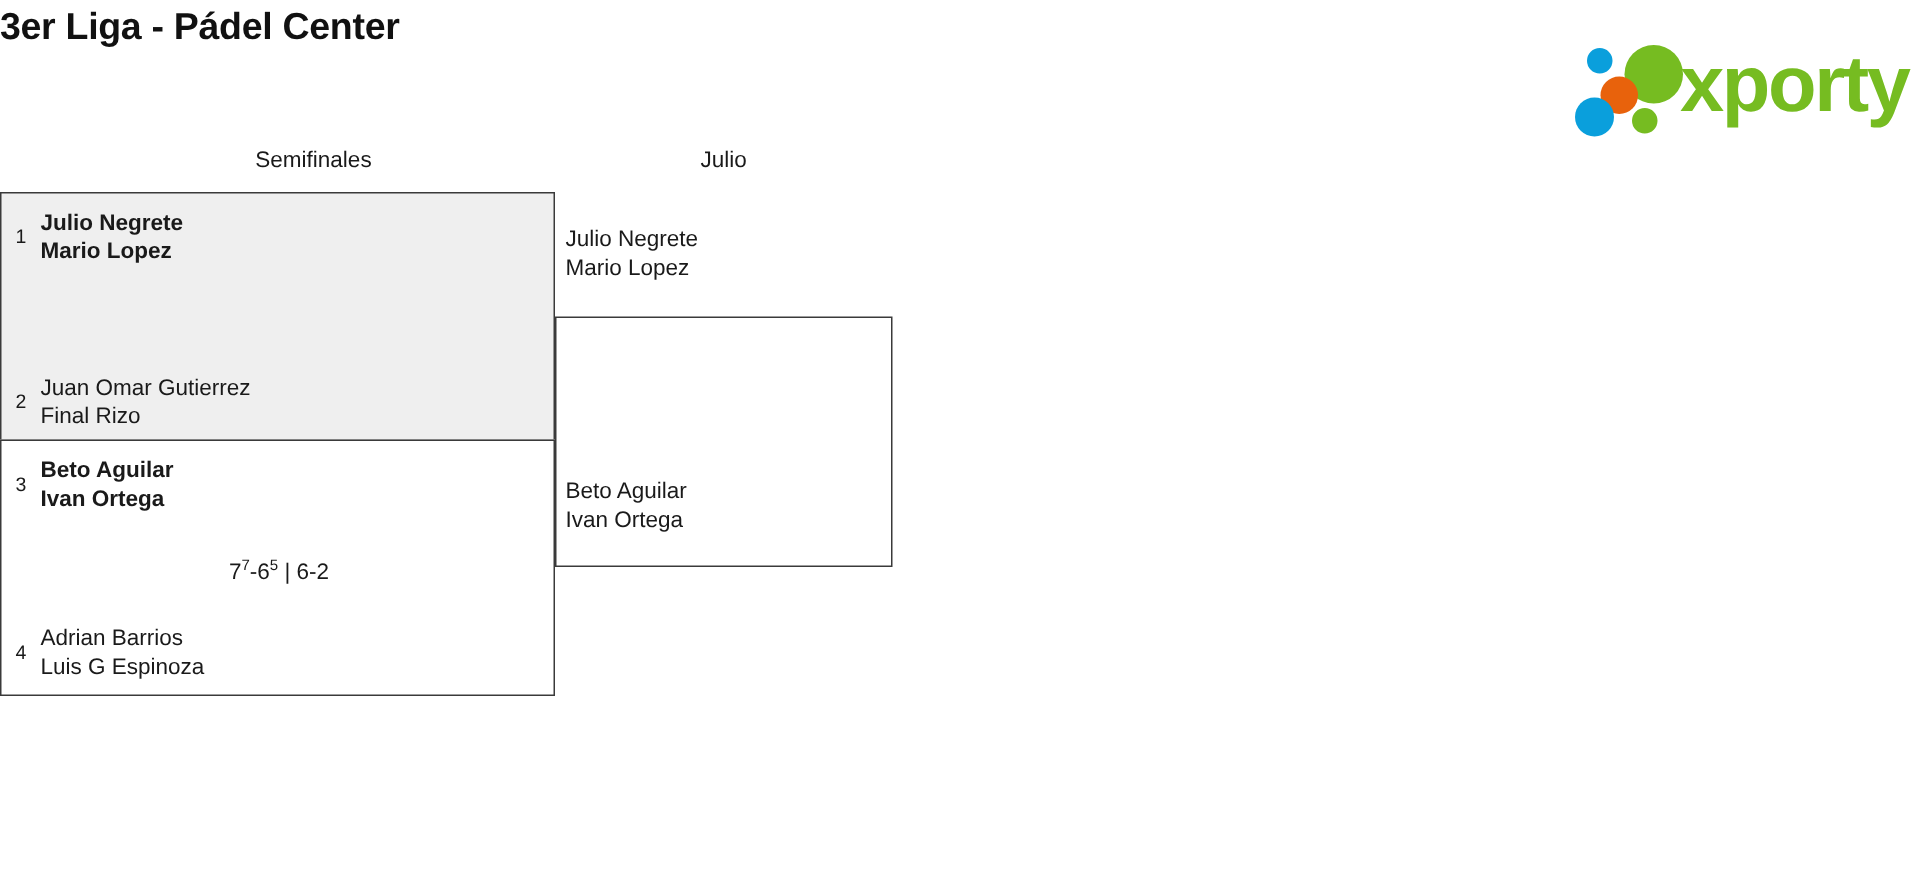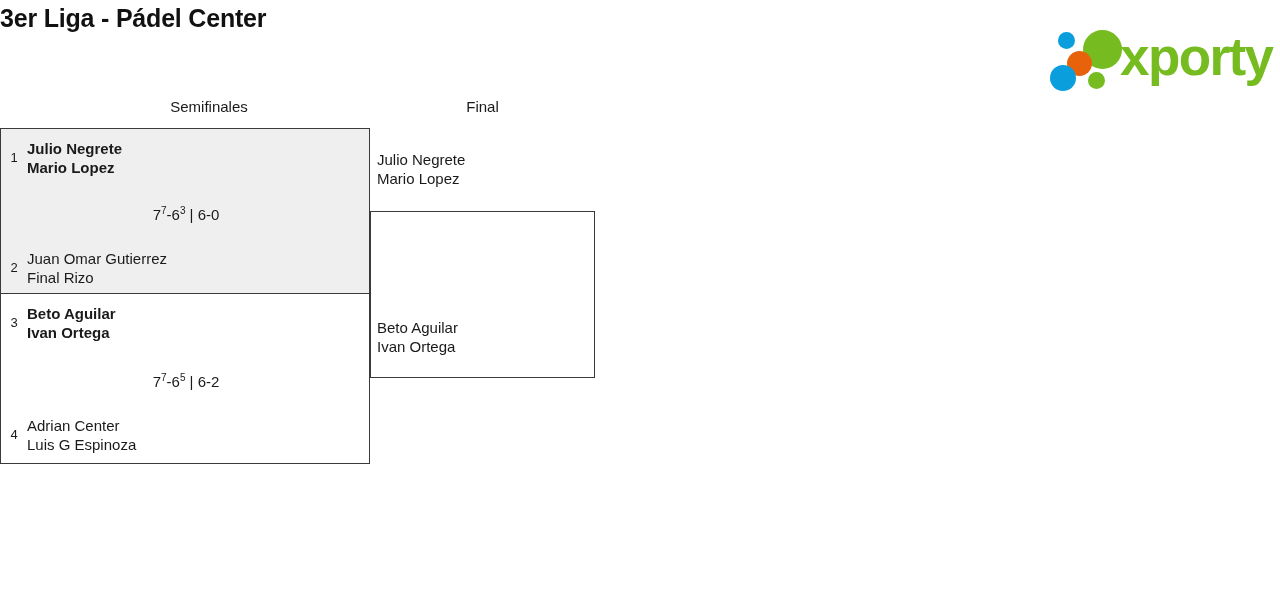--- a/index.html
+++ b/index.html
@@ -176,35 +176,32 @@
         <span class="dot dot-green-sm"></span>
       </div>
       <div class="logo-word">xporty</div>
     </div>
 
   </div>
 
   <div class="bracket">
 
     <div class="round-header semis">Semifinales</div>
-    <div class="round-header final">Final</div>
+    <div class="round-header final">Julio</div>
 
     <div class="match match-1">
 
       <div class="team team-top">
         <span class="seed">1</span>
         <span class="names winner">
           <span class="name-line">Julio Negrete</span>
           <span class="name-line">Mario Lopez</span>
         </span>
       </div>
 
-      <div class="score">
-        <span>7</span><sup>7</sup><span>-6</span><sup>3</sup><span> | 6-0</span>
-      </div>
 
       <div class="team team-bottom">
         <span class="seed">2</span>
         <span class="names normal">
           <span class="name-line">Juan Omar Gutierrez</span>
           <span class="name-line">Final Rizo</span>
         </span>
       </div>
 
     </div>
@@ -219,21 +216,21 @@
         </span>
       </div>
 
       <div class="score">
         <span>7</span><sup>7</sup><span>-6</span><sup>5</sup><span> | 6-2</span>
       </div>
 
       <div class="team team-bottom">
         <span class="seed">4</span>
         <span class="names normal">
-          <span class="name-line">Adrian Center</span>
+          <span class="name-line">Adrian Barrios</span>
           <span class="name-line">Luis G Espinoza</span>
         </span>
       </div>
 
     </div>
 
     <div class="final-box"></div>
 
     <div class="finalist finalist-top">
       <span class="name-line">Julio Negrete</span>

